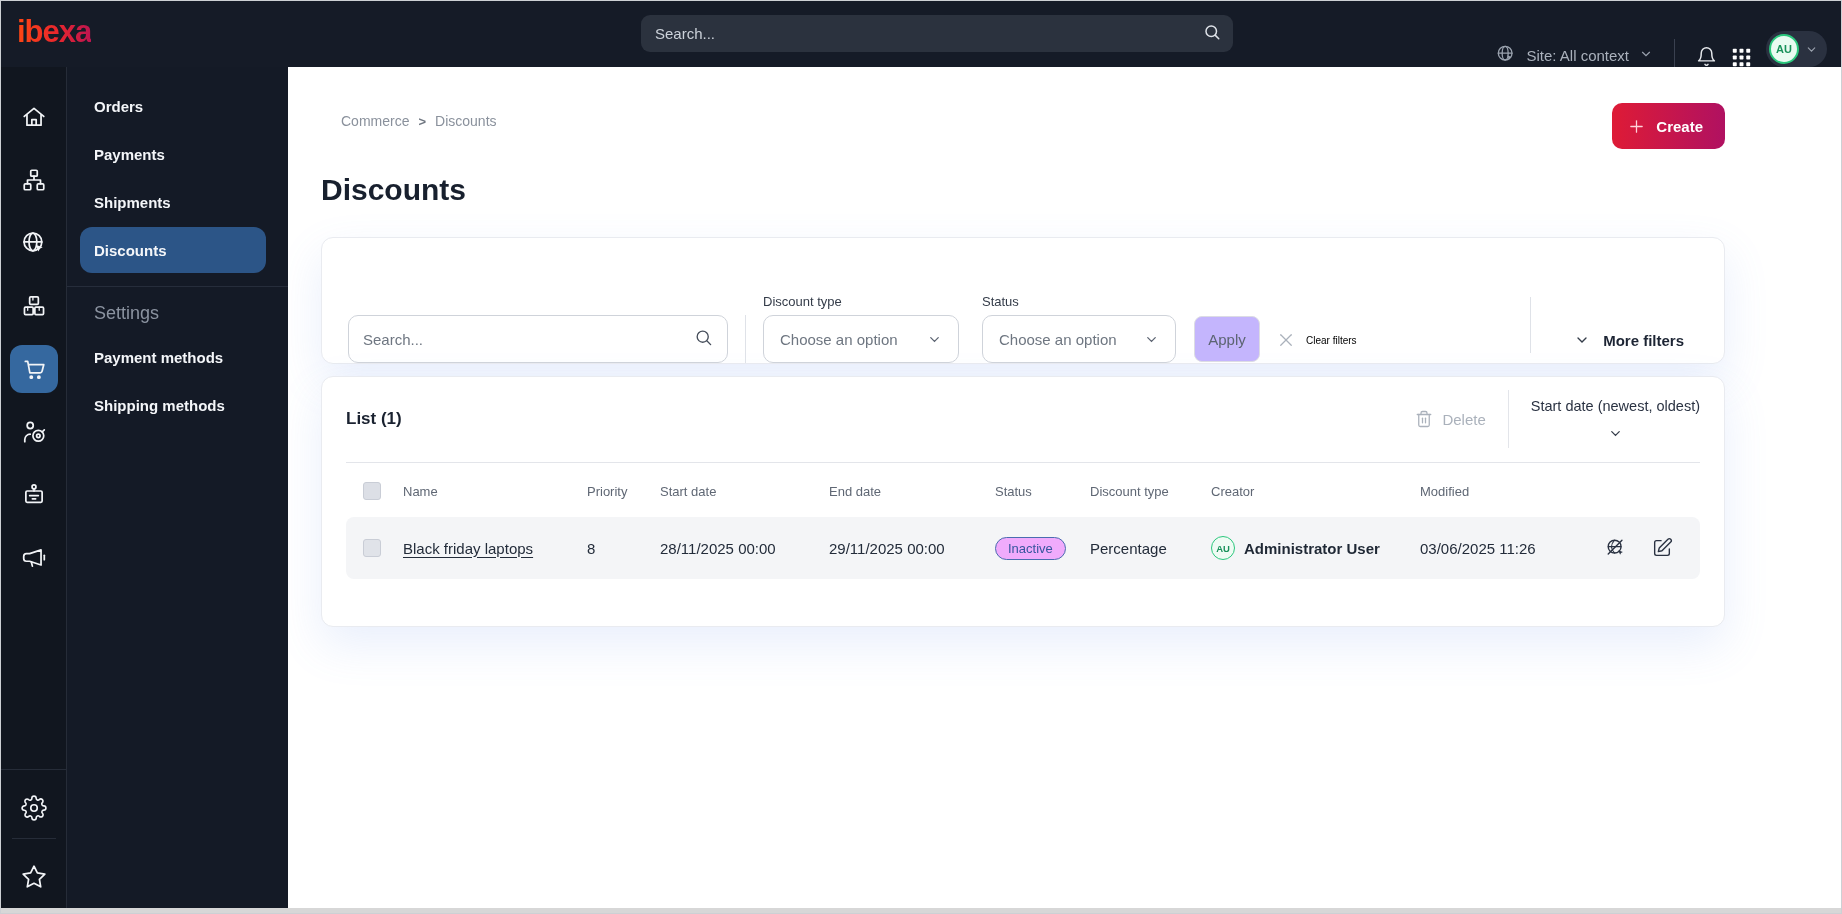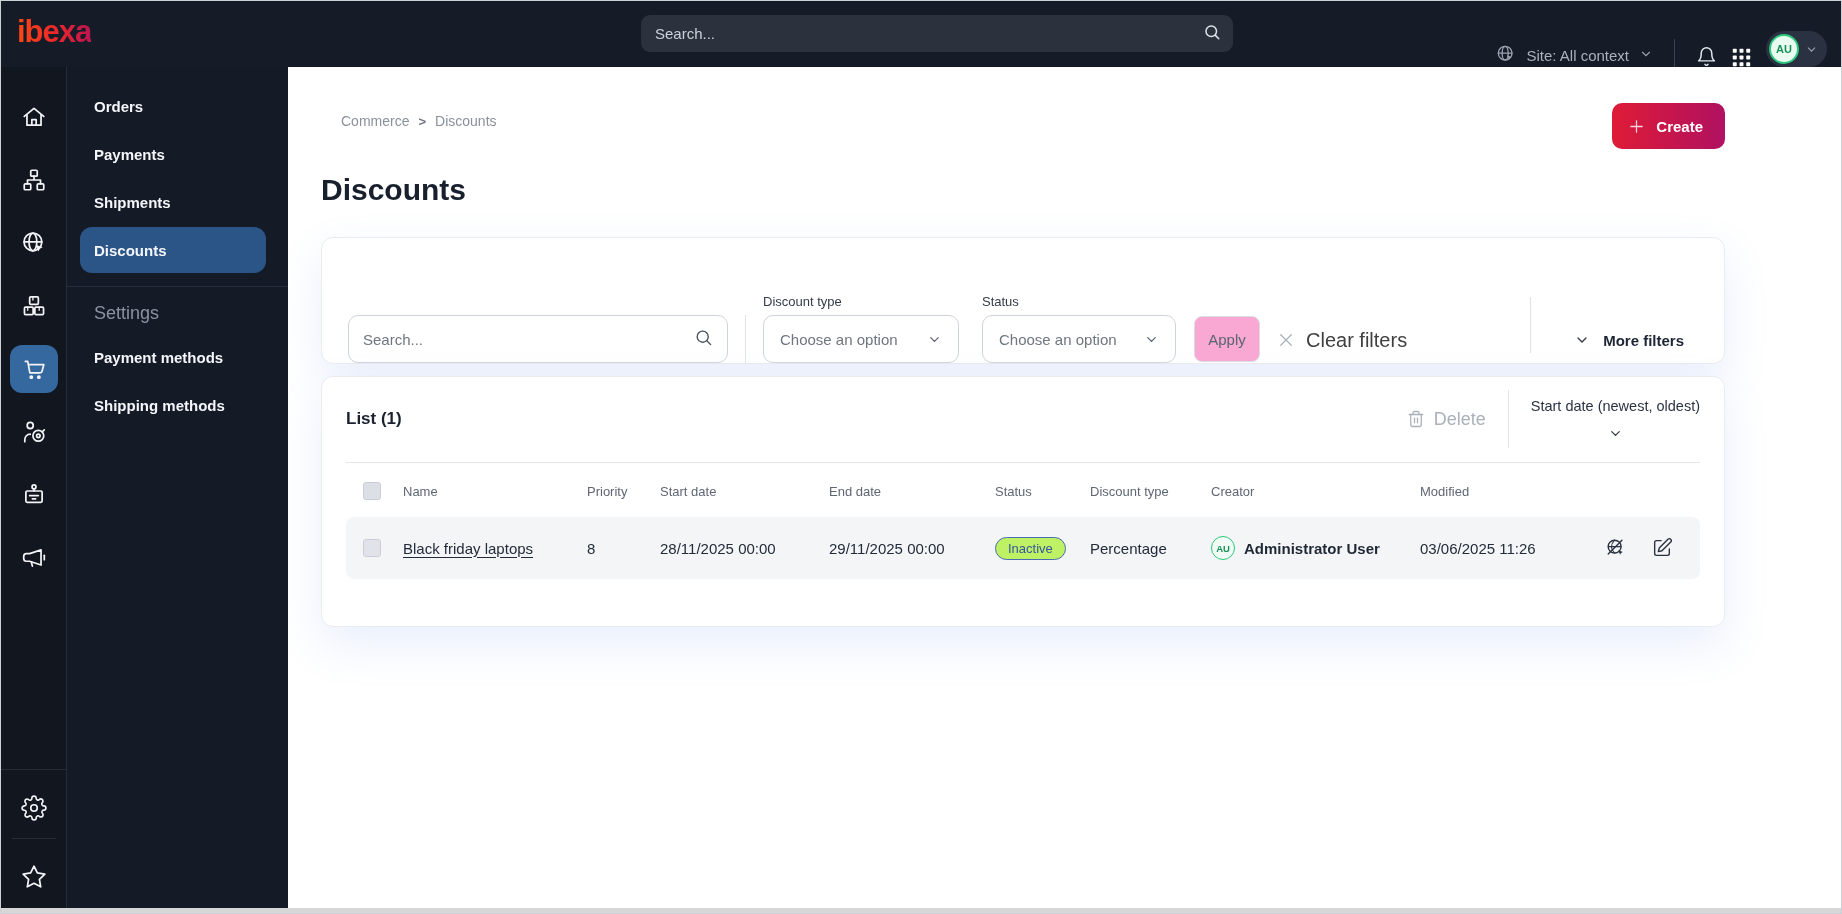--- a/index.html
+++ b/index.html
@@ -63,44 +63,44 @@
   .f-search { width:380px; height:48px; border:1px solid #cfd3da; border-radius:10px; display:flex; align-items:center; }
   .f-search input { flex:1; border:none; outline:none; font-size:15px; color:#232c3a; padding:0 14px; font-family:inherit; background:transparent; }
   .f-search input::placeholder { color:#6e7681; }
   .f-search .mag { margin-right:14px; }
   .f-vdiv { width:1px; height:48px; background:#dfe2e8; margin:0 17px; }
   .f-group { display:flex; flex-direction:column; }
   .f-select { height:48px; border:1px solid #cfd3da; border-radius:10px; display:flex; align-items:center; justify-content:space-between; padding:0 16px; font-size:15px; color:#6e7681; cursor:pointer; background:#fff; }
   .f-select.w1 { width:196px; }
   .f-select.w2 { width:194px; margin-right:18px; }
   .f-group + .f-group { margin-left:23px; }
-  .apply-btn { height:46px; width:66px; background:#f9a8d4; border:1px solid #dcdce4; border-radius:8px; color:#5c6472; font-size:15px; cursor:pointer; font-family:inherit; margin-bottom:1px; }
-  .clear-btn { display:flex; align-items:center; gap:11px; background:none; border:none; color:#404040; font-size:20px; cursor:pointer; font-family:inherit; height:46px; margin-left:17px; }
+  .apply-btn { height:46px; width:66px; background:#c4b5fd; border:1px solid #dcdce4; border-radius:8px; color:#5c6472; font-size:15px; cursor:pointer; font-family:inherit; margin-bottom:1px; }
+  .clear-btn { display:flex; align-items:center; gap:11px; background:none; border:none; color:#000000; font-size:10px; cursor:pointer; font-family:inherit; height:46px; margin-left:17px; }
   .f-flex-spacer { flex:1; }
   .f-vdiv2 { width:1px; height:56px; background:#dfe2e8; margin-bottom:0; align-self:center; margin-top:20px; }
   .more-filters { display:flex; align-items:center; gap:13px; background:none; border:none; font-size:15px; font-weight:700; color:#1d2534; cursor:pointer; font-family:inherit; height:46px; margin-left:26px; }
 
   
   .list-card { margin-top:12px; height:251px; padding:20px 24px 0 24px; }
   .list-head { display:flex; align-items:center; height:44px; }
   .list-title { font-size:17px; font-weight:700; color:#1a2230; }
   .list-head-right { margin-left:auto; display:flex; align-items:center; }
-  .delete-btn { display:flex; align-items:center; gap:9px; background:none; border:none; color:#aab1bb; font-size:18px; font-family:inherit; cursor:not-allowed; }
+  .delete-btn { display:flex; align-items:center; gap:9px; background:none; border:none; color:#aab1bb; font-size:15px; font-family:inherit; cursor:not-allowed; }
   .lh-vdiv { width:1px; height:58px; background:#e3e5ea; margin:0 22px; }
   .sort-btn { display:flex; align-items:center; gap:12px; background:none; border:none; color:#2a3242; font-size:14.5px; font-family:inherit; cursor:pointer;flex-direction:column; }
   .table-hr { height:1px; background:#e3e5ea; margin-top:21px; }
 
   .tgrid { display:grid; grid-template-columns:57px 184px 73px 169px 166px 95px 121px 209px 185px 1fr; align-items:center; }
   .thead { margin-top:18px; height:20px; font-size:13px; color:#5f6774; }
   .thead .cb { margin-left:17px; }
   .cb { width:18px; height:18px; border-radius:3px; background:#dcdfe6; border:1px solid #c9cdd6; cursor:pointer; }
   .trow { margin-top:16px; height:62px; background:#f4f5f7; border-radius:8px; font-size:15px; color:#232c3a; }
   .trow .cb { margin-left:17px; background:#e0e3e9; }
   .row-link { color:#232c3a; text-decoration:underline; text-underline-offset:3px; cursor:pointer; }
-  .badge-inactive { display:inline-block; padding:3px 12px; border-radius:999px; border:1px solid #4a6cb0; color:var(--status-inactive,#35569e); background:#bef264; font-size:13px; }
+  .badge-inactive { display:inline-block; padding:3px 12px; border-radius:999px; border:1px solid #4a6cb0; color:var(--status-inactive,#35569e); background:#f0abfc; font-size:13px; }
   .creator-cell { display:flex; align-items:center; gap:9px; font-weight:600; color:#1f2835; }
   .row-avatar { width:24px; height:24px; border-radius:50%; background:#effbf4; border:1.5px solid var(--avatar-green,#2bc77d); color:#18915a; font-size:9.5px; font-weight:700; display:flex; align-items:center; justify-content:center; flex:0 0 24px; }
   .row-actions { display:flex; align-items:center; gap:24px; justify-content:flex-end; padding-right:28px; }
   .row-actions .icon-btn svg { stroke:#2a3242; }
 
   .bottom-strip { position:absolute; left:0; right:0; bottom:0; height:5px; background:#d7d7d7; }
 </style>
 </head>
 <body>
 

